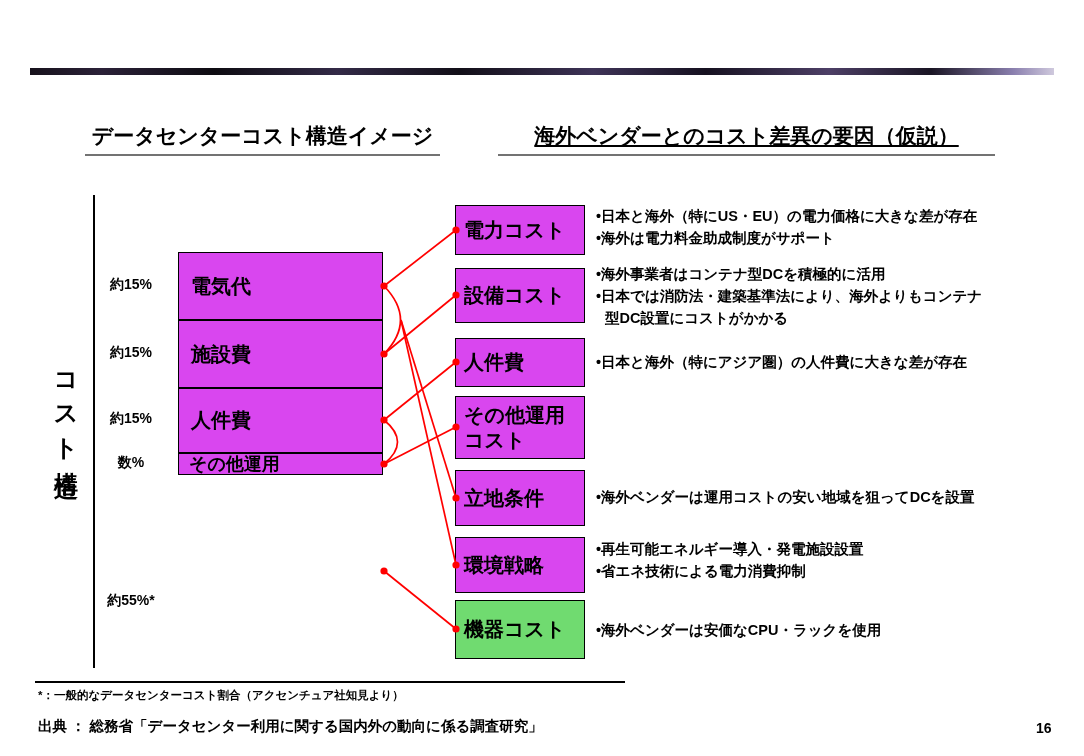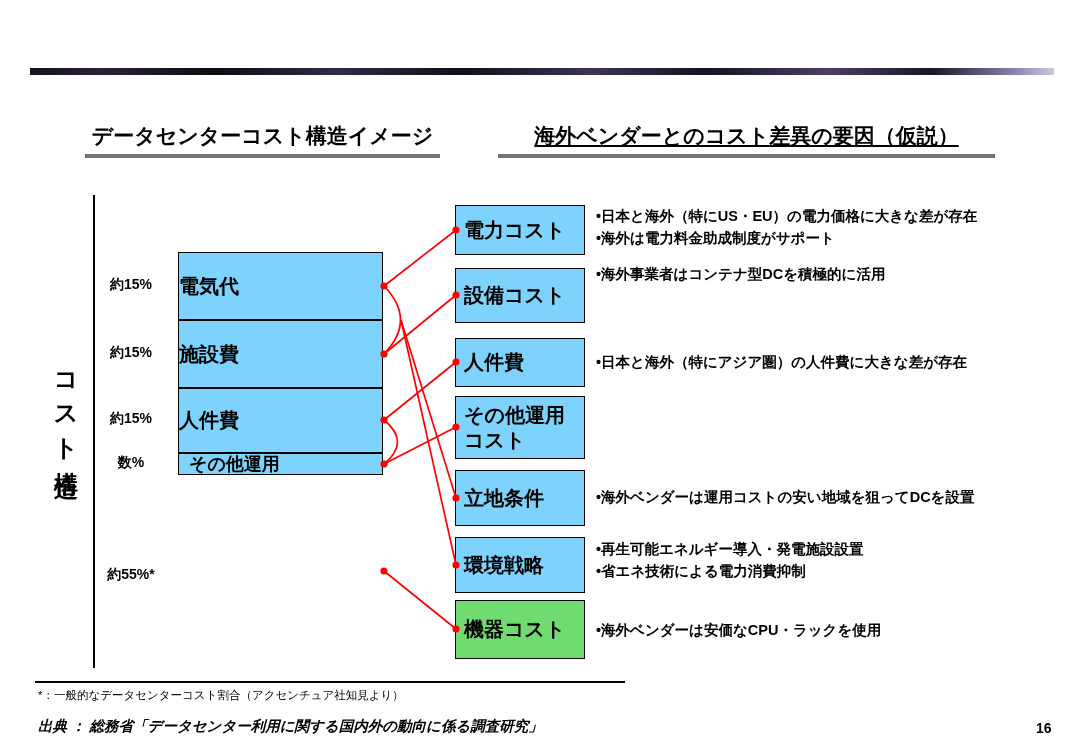--- a/index.html
+++ b/index.html
@@ -7,68 +7,68 @@
   body { font-family:"Liberation Sans","DejaVu Sans",sans-serif; color:#000; }
   .stage { position:relative; width:1084px; height:756px; background:#fff; overflow:hidden; }
 
   .title { position:absolute; top:22px; left:0; width:100%; text-align:center;
            font-size:29px; font-weight:700; letter-spacing:1px; }
   .title-strip { position:absolute; left:30px; top:68px; width:1024px; height:7px;
            background:linear-gradient(90deg,#17121c 0%,#2b2138 7%,#0e0c12 18%,#332a47 30%,
              #120f18 42%,#3e3357 55%,#161120 66%,#4d3f66 78%,#1a1524 88%,#8a7fae 96%,#cfc9dd 100%); }
 
   .sec-header { position:absolute; text-align:center; font-size:21px; font-weight:700;
-           border-bottom:4px solid #737373; padding-bottom:4px; white-space:nowrap; }
+           border-bottom:2px solid #737373; padding-bottom:4px; white-space:nowrap; }
 
   .axis-label { position:absolute; left:50px; top:358px; writing-mode:vertical-rl;
            font-size:24px; font-weight:700; letter-spacing:4px; }
   .axis-line { position:absolute; left:93px; top:195px; width:2px; height:473px; background:#000; }
 
   .pct { position:absolute; left:95px; width:72px; height:20px; text-align:center;
            font-size:14px; font-weight:600; }
 
   .seg { position:absolute; left:178px; width:205px; border:1.4px solid #000;
-           display:flex; align-items:center; 
+           display:flex; align-items:center; padding-left:12px;
            font-size:20px; font-weight:700; }
-  .yellow { background:#7dd3fc; }
+  .yellow { background:#d946ef; }
   .green  { background:#70DB70; }
 
   .fbox { position:absolute; left:455px; width:130px; border:1.4px solid #000;
            display:flex; align-items:center; padding-left:8px; padding-right:6px;
            font-size:20px; font-weight:700; line-height:1.25; }
 
   .bullets { position:absolute; left:596px; width:462px; }
   .bullet { font-size:14.5px; font-weight:600; line-height:1.5;
            text-indent:-0.62em; padding-left:0.62em; }
 
   .connectors { position:absolute; left:0; top:0; pointer-events:none; z-index:5; }
 
   .footnote-line { position:absolute; left:35px; top:681px; width:590px; height:2px; background:#000; }
-  .footnote { position:absolute; left:38px; top:688px; font-size:11.5px; font-weight:400; }
-  .source   { position:absolute; left:38px; top:717px; font-size:14.5px; font-weight:700;font-style:italic; }
+  .footnote { position:absolute; left:38px; top:688px; font-size:11.5px; font-weight:700; }
+  .source   { position:absolute; left:38px; top:717px; font-size:14.5px; font-weight:700; }
   .pagenum  { position:absolute; left:1036px; top:720px; font-size:14px; font-weight:600; }
 </style>
 </head>
 <body>
 
 <div class="stage">
 
   <div class="title-strip"></div>
 
   <div class="sec-header" style="left:85px; top:122px; width:355px;">データセンターコスト構造イメージ</div>
   <div class="sec-header" style="left:498px; top:122px; width:497px;text-decoration:underline;">海外ベンダーとのコスト差異の要因（仮説）</div>
 
   <div class="axis-label">コスト構造</div>
   <div class="axis-line"></div>
 
   <div class="pct" style="top:276px">約15%</div>
   <div class="pct" style="top:344px">約15%</div>
   <div class="pct" style="top:410px">約15%</div>
   <div class="pct" style="top:454px">数%</div>
-  <div class="pct" style="top:566px">約55%*</div>
+  <div class="pct" style="top:592px">約55%*</div>
 
   <div class="seg yellow" style="top:252px; height:68px">
     <span>電気代</span>
   </div>
   <div class="seg yellow" style="top:320px; height:68px">
     <span>施設費</span>
   </div>
   <div class="seg yellow" style="top:388px; height:65px">
     <span>人件費</span>
   </div>
@@ -97,20 +97,21 @@
   <div class="fbox green" style="top:600px; height:59px">
     <span>機器コスト</span>
   </div>
 
   <div class="bullets" style="top:206px">
     <div class="bullet">•日本と海外（特にUS・EU）の電力価格に大きな差が存在</div>
     <div class="bullet">•海外は電力料金助成制度がサポート</div>
   </div>
   <div class="bullets" style="top:264px; width:400px">
     <div class="bullet">•海外事業者はコンテナ型DCを積極的に活用</div>
+    <div class="bullet">•日本では消防法・建築基準法により、海外よりもコンテナ型DC設置にコストがかかる</div>
   </div>
   <div class="bullets" style="top:352px">
     <div class="bullet">•日本と海外（特にアジア圏）の人件費に大きな差が存在</div>
   </div>
   <div class="bullets" style="top:487px">
     <div class="bullet">•海外ベンダーは運用コストの安い地域を狙ってDCを設置</div>
   </div>
   <div class="bullets" style="top:539px">
     <div class="bullet">•再生可能エネルギー導入・発電施設設置</div>
     <div class="bullet">•省エネ技術による電力消費抑制</div>

